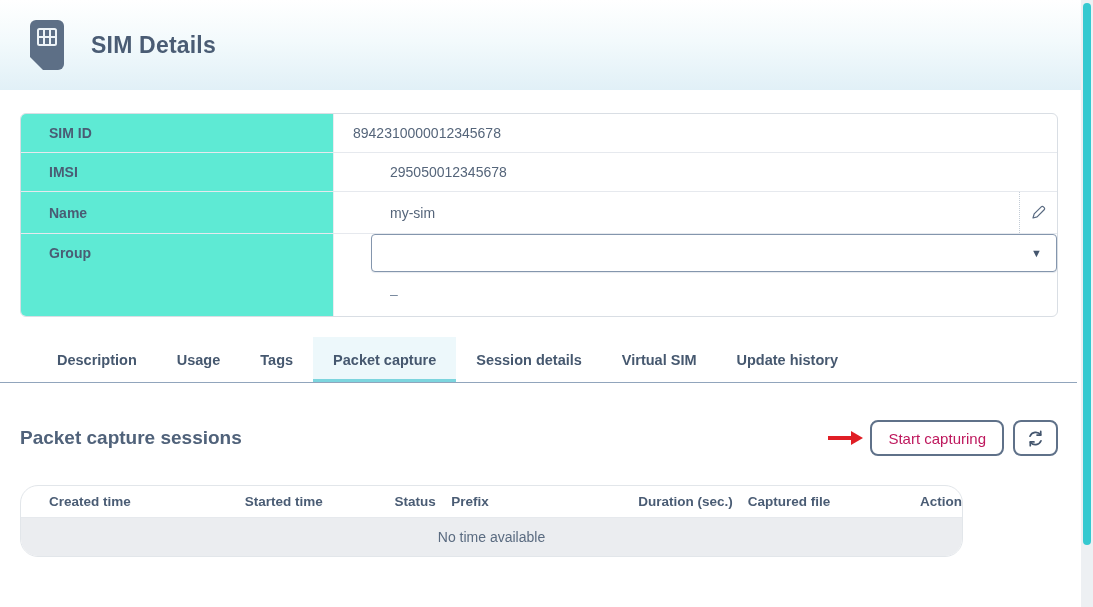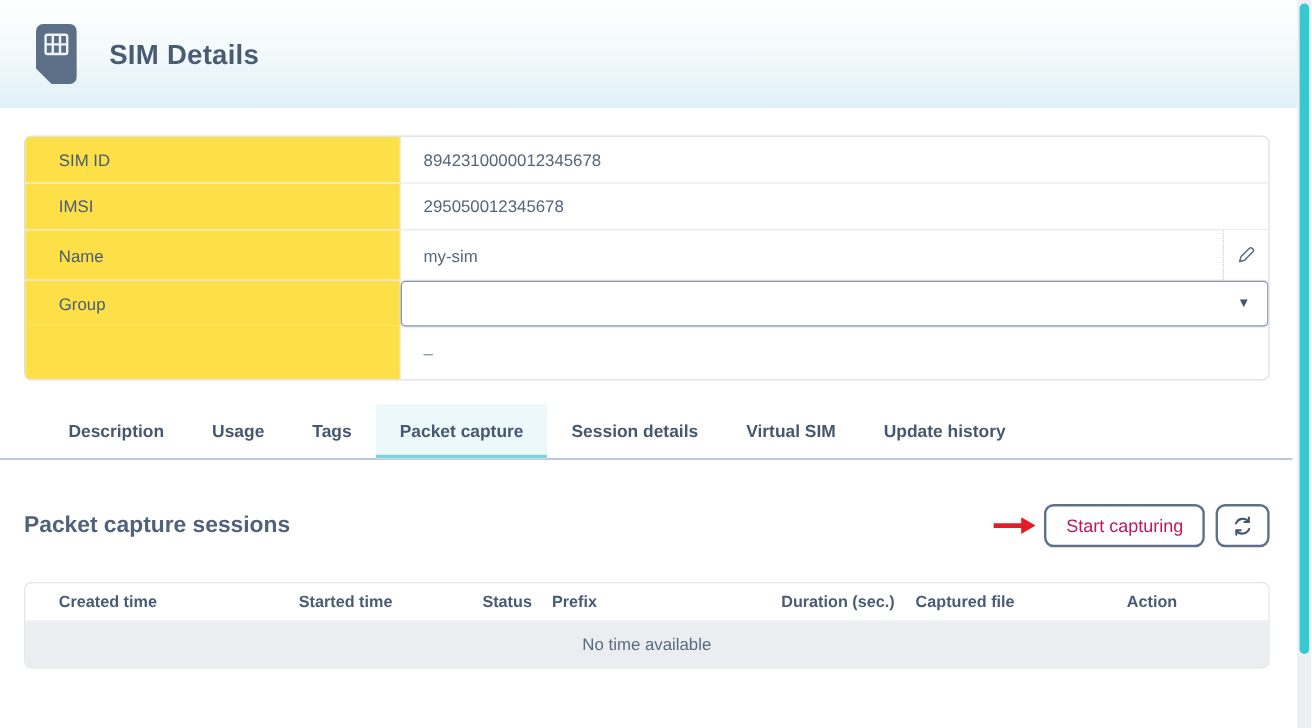--- a/index.html
+++ b/index.html
@@ -10,25 +10,25 @@
   .banner { height:90px; width:calc(100% - 12px); display:flex; align-items:center;
     padding-left:30px;
     background:linear-gradient(180deg,#ffffff 0%,#f3fafc 45%,#e1f0f7 100%); }
   .sim-icon { width:34px; height:50px; display:inline-flex; }
   .page-title { font-size:23px; font-weight:bold; color:#4a5c74; margin-left:27px; letter-spacing:.2px; }
 
   
   .details-card { width:1038px; margin:23px 35px 0 20px; border:1px solid #d9dee4;
     border-radius:6px; background:#fff; overflow:hidden; }
   .d-row { display:flex; align-items:stretch; }
-  .d-row + .d-row { border-top:1px solid #e6e9ee; }
+  .d-row + .d-row { border-top:1px solid #e6e9ee;gap:37px; }
   .d-row.no-top { border-top:none; }
-  .d-label { width:313px; min-width:313px; background:#fde047; border-right:1px solid #e9ecf0;
+  .d-label { width:313px; min-width:313px; background:#5eead4; border-right:1px solid #e9ecf0;
     display:flex; align-items:center; padding-left:28px;
-    font-size:14px; font-weight:normal; color:#4a5c74; }
+    font-size:14px; font-weight:bold; color:#4a5c74; }
   .d-value { flex:1; display:flex; align-items:center; padding-left:19px;
     font-size:14px; color:#55657a; }
   .r1 { height:38px; } .r2 { height:39px; } .r3 { height:42px; }
   .r4 { height:38px; } .r5 { height:45px; }
   .edit-cell { width:38px; border-left:1px dotted #c3ccd6; display:flex;
     align-items:center; justify-content:center; cursor:pointer; background:#fff; border-top:none; border-right:none; border-bottom:none; }
   .select-cell { flex:1; display:flex; align-items:center; padding:0; }
   .select-box { flex:1; height:38px; border:1px solid #8496ad; border-radius:4px;
     background:#fff; position:relative; cursor:pointer; box-shadow:0 1px 1px rgba(90,110,140,.15); }
   .select-box .caret { position:absolute; right:14px; top:50%; transform:translateY(-50%);
@@ -44,22 +44,22 @@
   
   .panel-head { display:flex; align-items:center; margin:37px 35px 0 20px; }
   .panel-title { flex:1; font-size:19px; font-weight:bold; color:#50627a; }
   .arrow-annot { margin-right:7px; display:inline-flex; }
   .btn { height:36px; background:#fff; border:2px solid #5f7189; border-radius:8px;
     color:#be185d; font-size:15px; font-family:inherit; cursor:pointer; }
   .btn-start { padding:0 16px; }
   .btn-refresh { width:45px; margin-left:9px; display:inline-flex; align-items:center; justify-content:center; }
 
   
-  .sess-table { width:1038px; margin:29px 35px 0 20px; border:1px solid #e2e6ea;
-    border-radius:6px; overflow:hidden; background:#fff; }
+  .sess-table { width:943px; margin:29px 35px 0 20px; border:1px solid #e2e6ea;
+    border-radius:18px; overflow:hidden; background:#fff; }
   .sess-header { display:flex; align-items:center; height:32px; padding-left:28px;
     border-bottom:1px solid #e6e9ed; font-size:13.5px; font-weight:bold; color:#4a5c74; }
   .sess-header span { display:block; white-space:nowrap; }
   .c1{width:200px;} .c2{width:153px;} .c3{width:58px;} .c4{width:191px;}
   .c5{width:112px;} .c6{width:176px;} .c7{flex:1;}
   .sess-empty { height:38px; background:#ebedf0; display:flex; align-items:center;
     justify-content:center; font-size:14px; color:#5a6b80; }
 
   
   .scroll-track { position:absolute; top:0; right:0; width:12px; height:607px; background:#edf0f3; }

